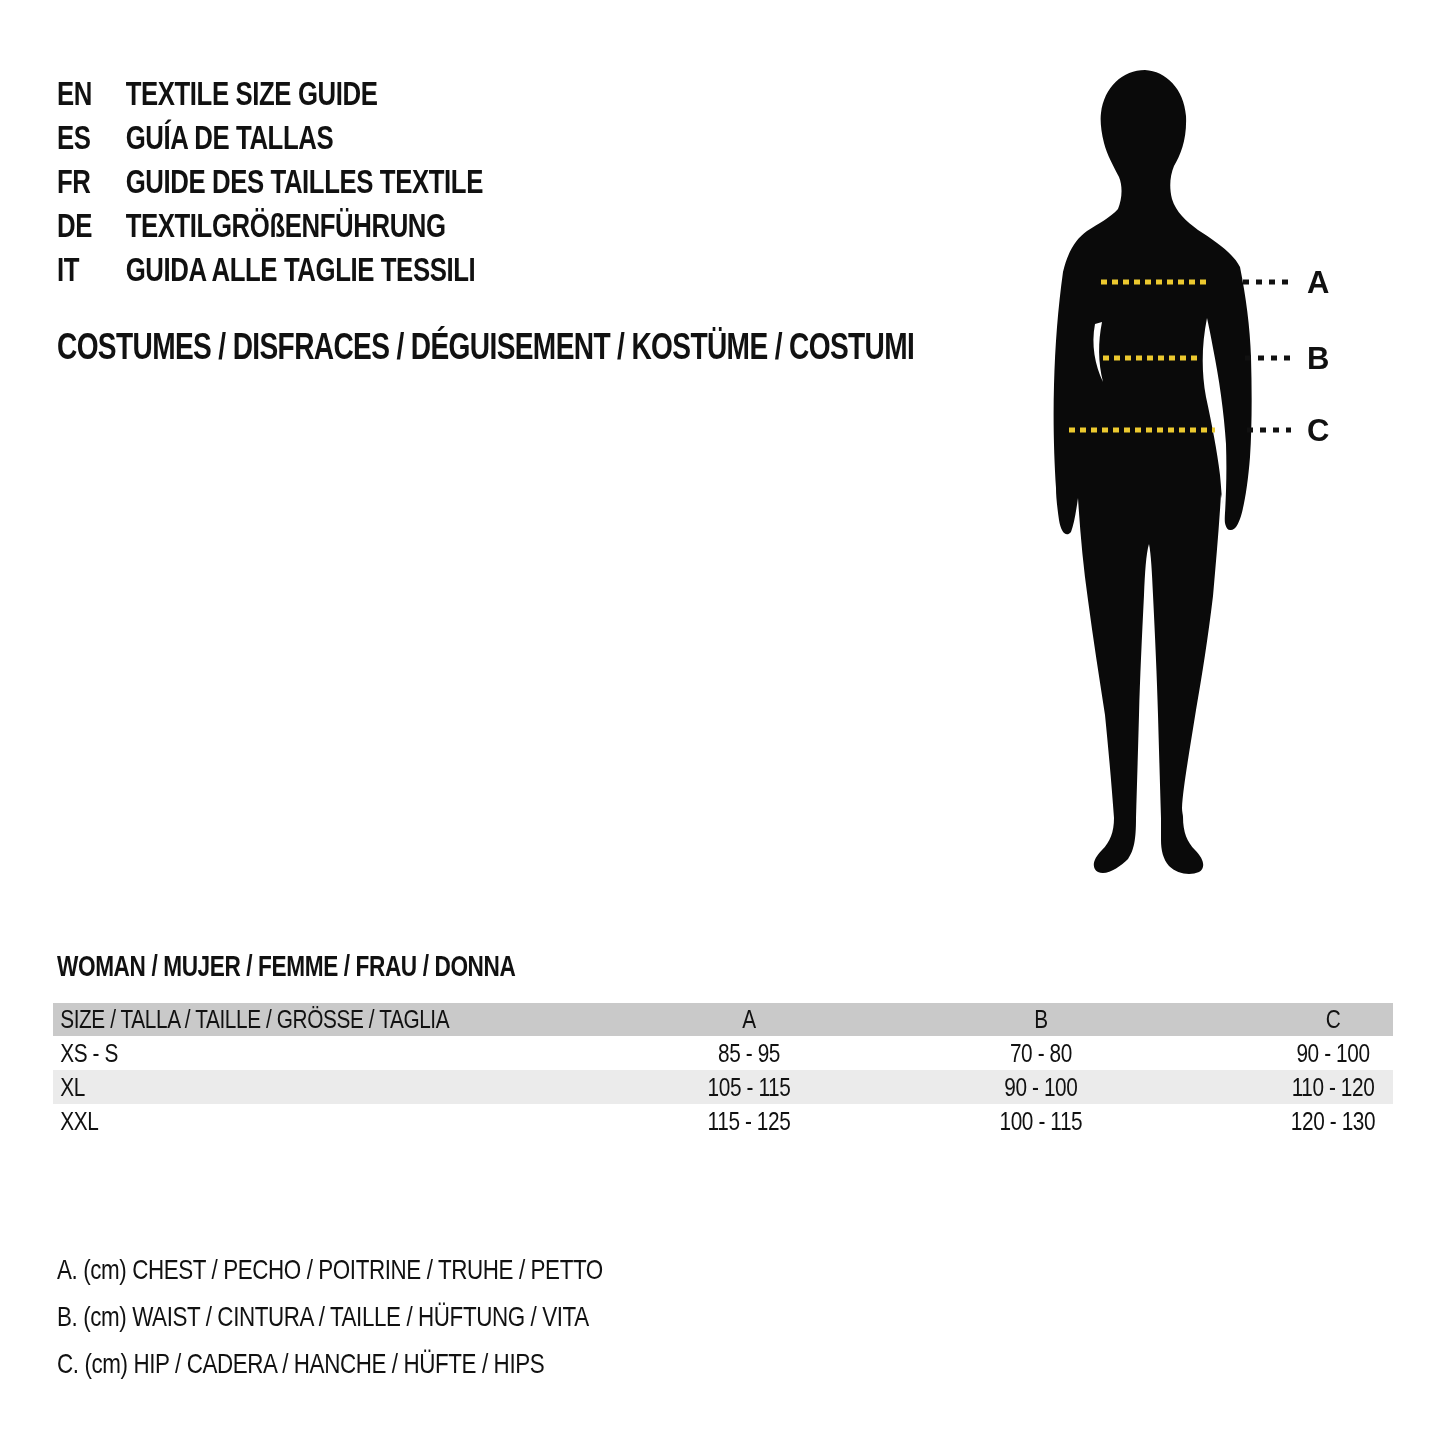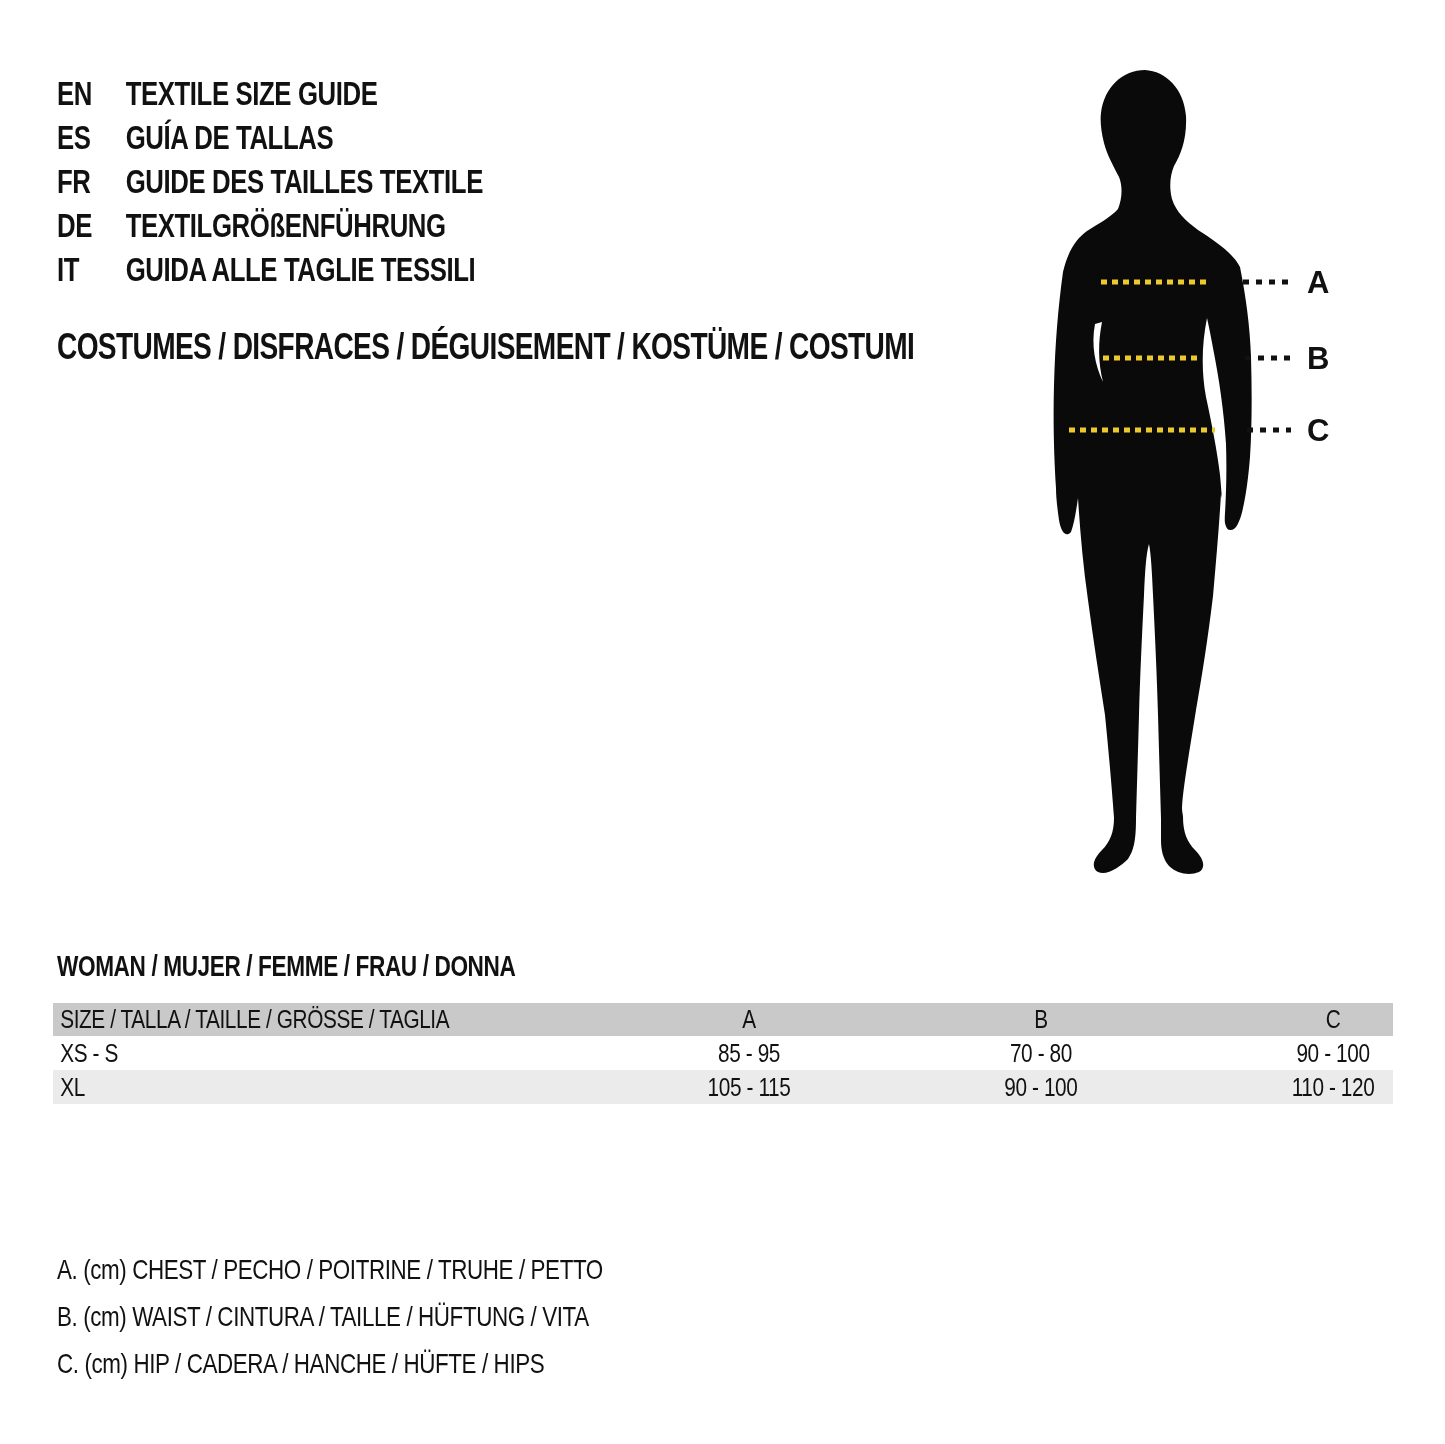--- a/index.html
+++ b/index.html
@@ -122,20 +122,26 @@
       <span class="c-a">85 - 95</span>
       <span class="c-b">70 - 80</span>
       <span class="c-c">90 - 100</span>
     </div>
     <div class="trow">
       <span class="c-label">XL</span>
       <span class="c-a">105 - 115</span>
       <span class="c-b">90 - 100</span>
       <span class="c-c">110 - 120</span>
     </div>
+    <div class="trow">
+      <span class="c-label">XXL</span>
+      <span class="c-a">115 - 125</span>
+      <span class="c-b">100 - 115</span>
+      <span class="c-c">120 - 130</span>
+    </div>
   </div>
 
   <div class="abs legend">
     <div class="legend-line">A. (cm) CHEST / PECHO / POITRINE / TRUHE / PETTO</div>
     <div class="legend-line">B. (cm) WAIST / CINTURA / TAILLE / HÜFTUNG / VITA</div>
     <div class="legend-line">C. (cm) HIP / CADERA / HANCHE / HÜFTE / HIPS</div>
   </div>
 
 </div>
 

